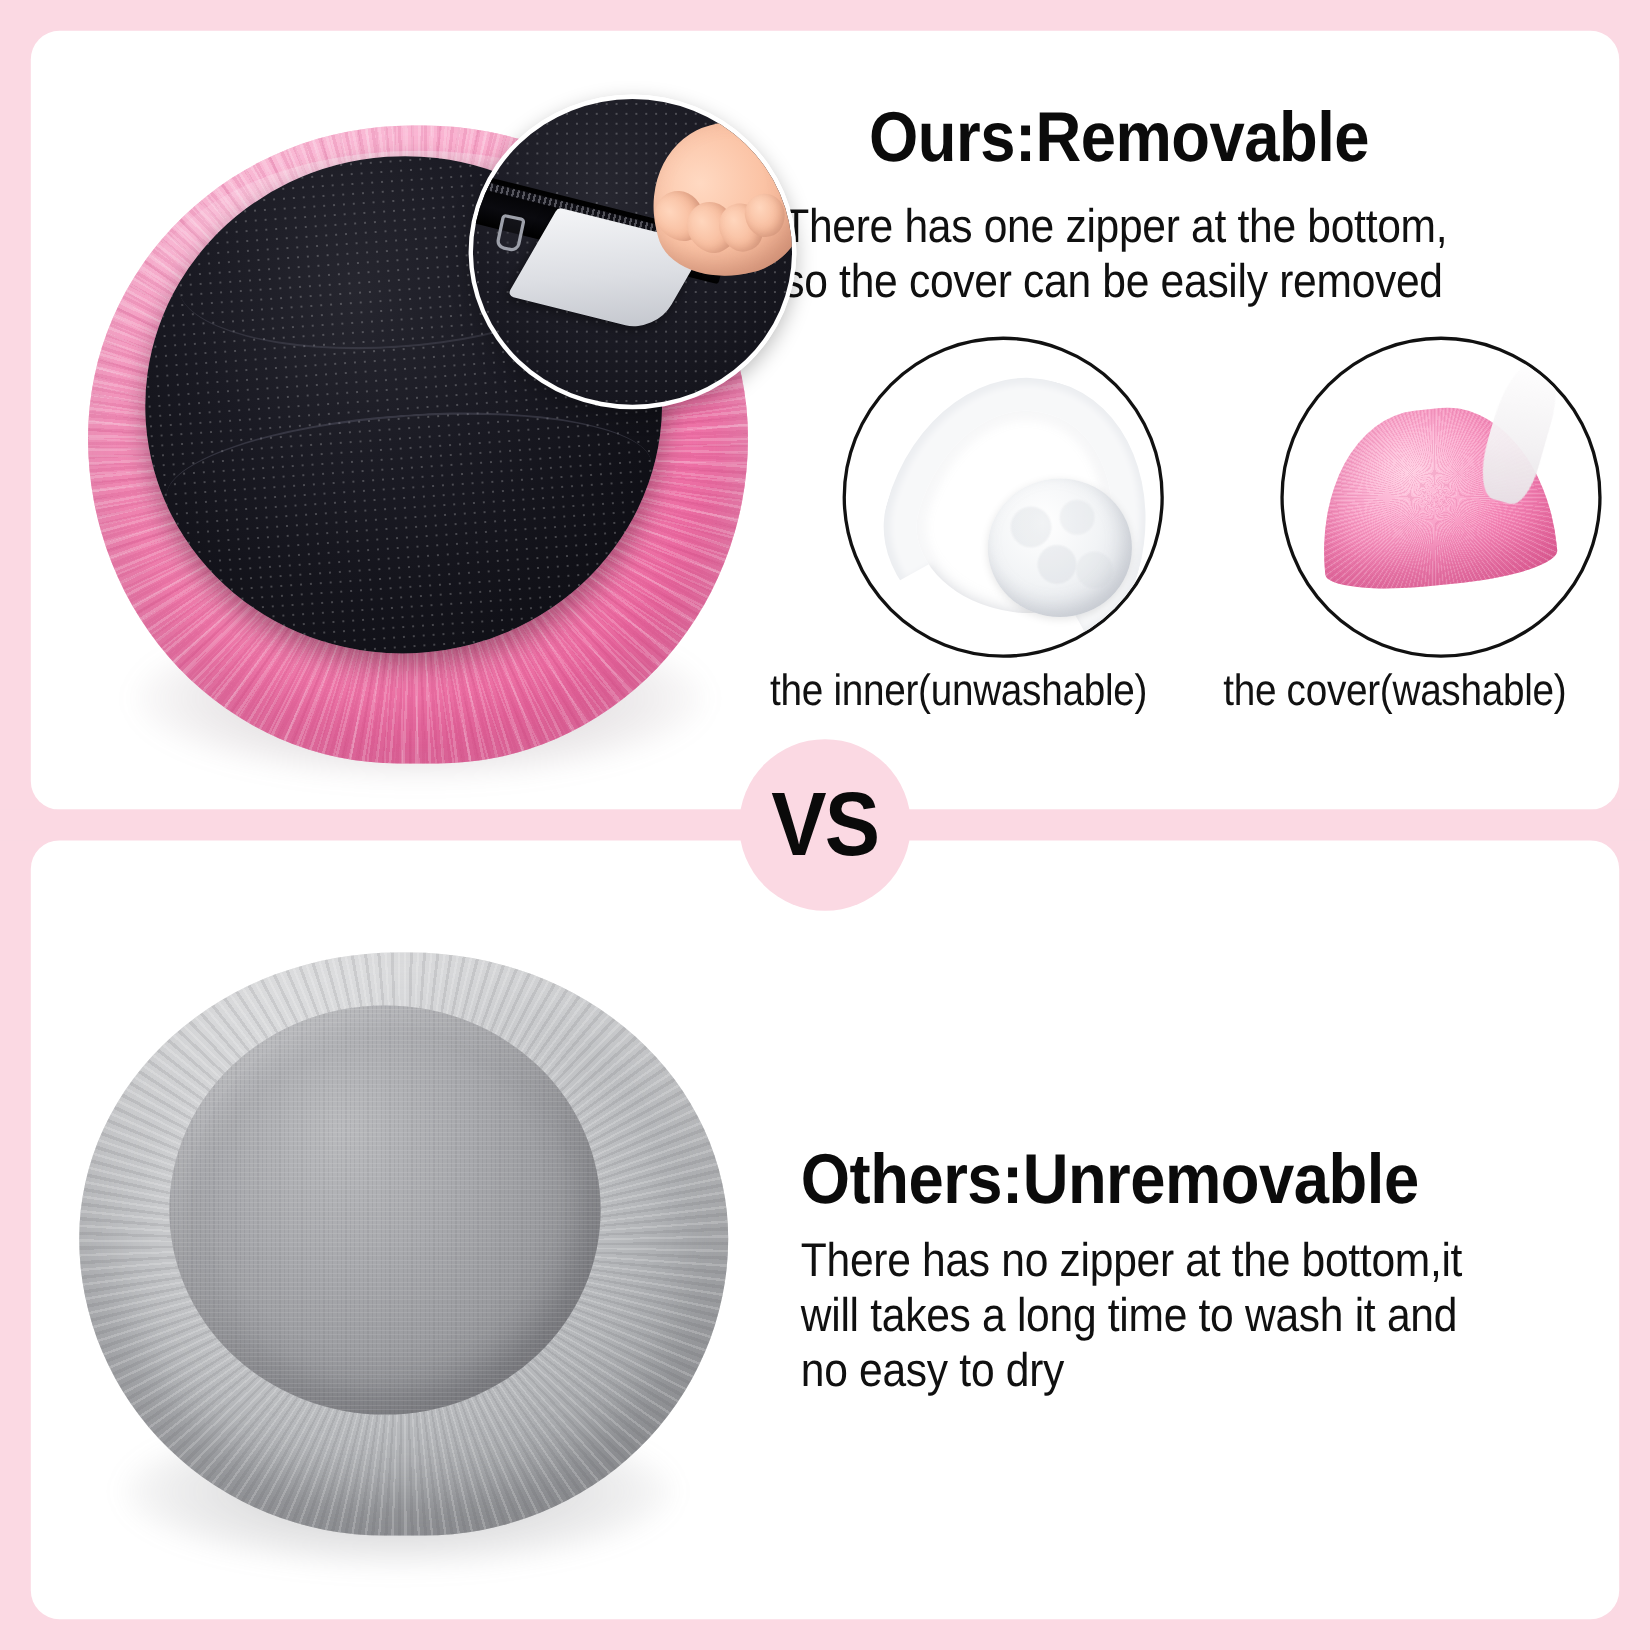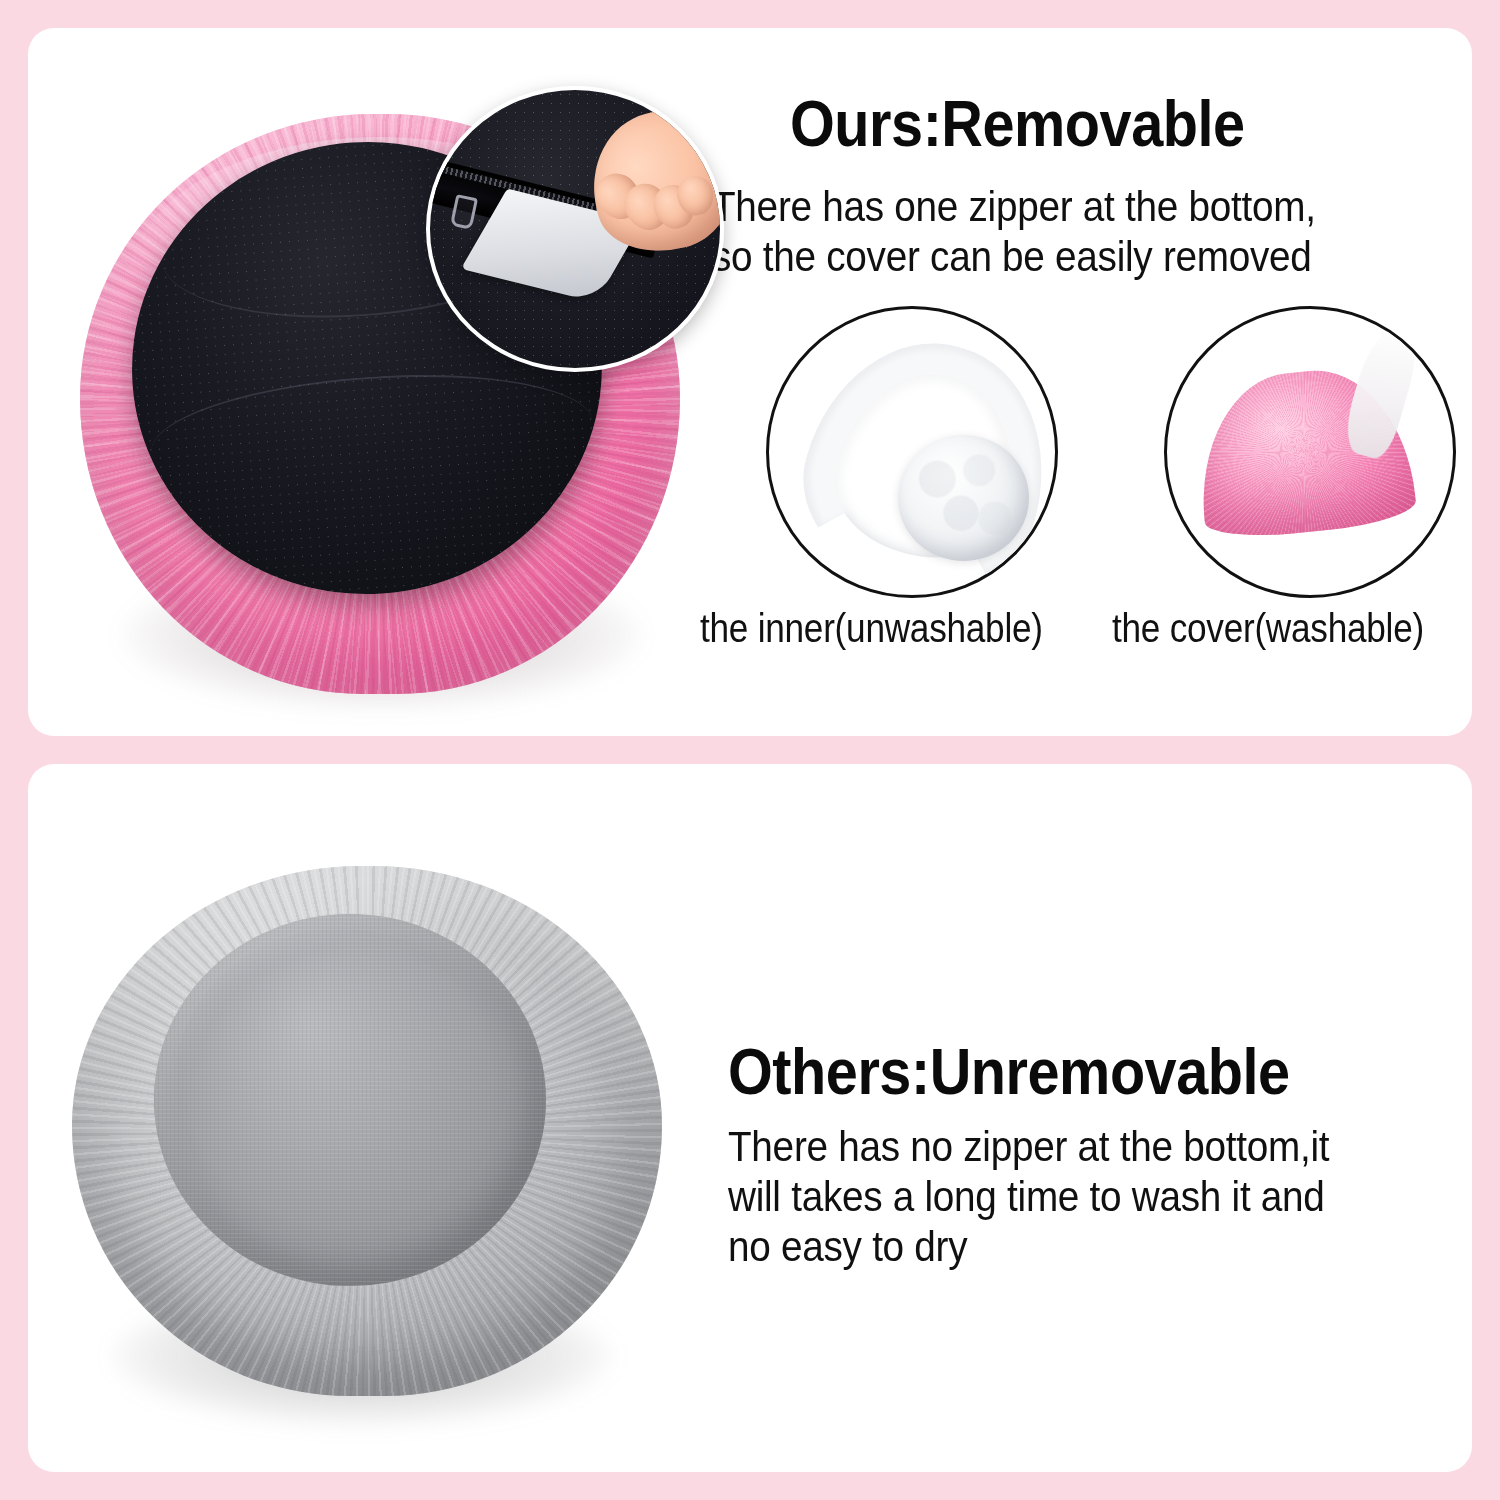--- a/index.html
+++ b/index.html
@@ -516,20 +516,23 @@
       <div class="fur-tex"></div>
     </div>
     <div class="cover-white-edge"></div>
   </div>
 
   <div class="caption" id="caption-inner">the inner(unwashable)</div>
 
   <div class="caption" id="caption-cover">the cover(washable)</div>
 
   <div class="divider-bar"></div>
+  <div class="vs-badge">
+    <span>VS</span>
+  </div>
 
   <div class="panel" id="panel-bottom">
 
     <div class="bed-gray-wrap" style="left:34px; top:92px;">
       <div class="bed-gray-shadow"></div>
       <div class="bed-gray-outer">
         <div class="fur-gray"></div>
       </div>
       <div class="gather-ring"></div>
       <div class="bed-gray-inner">

